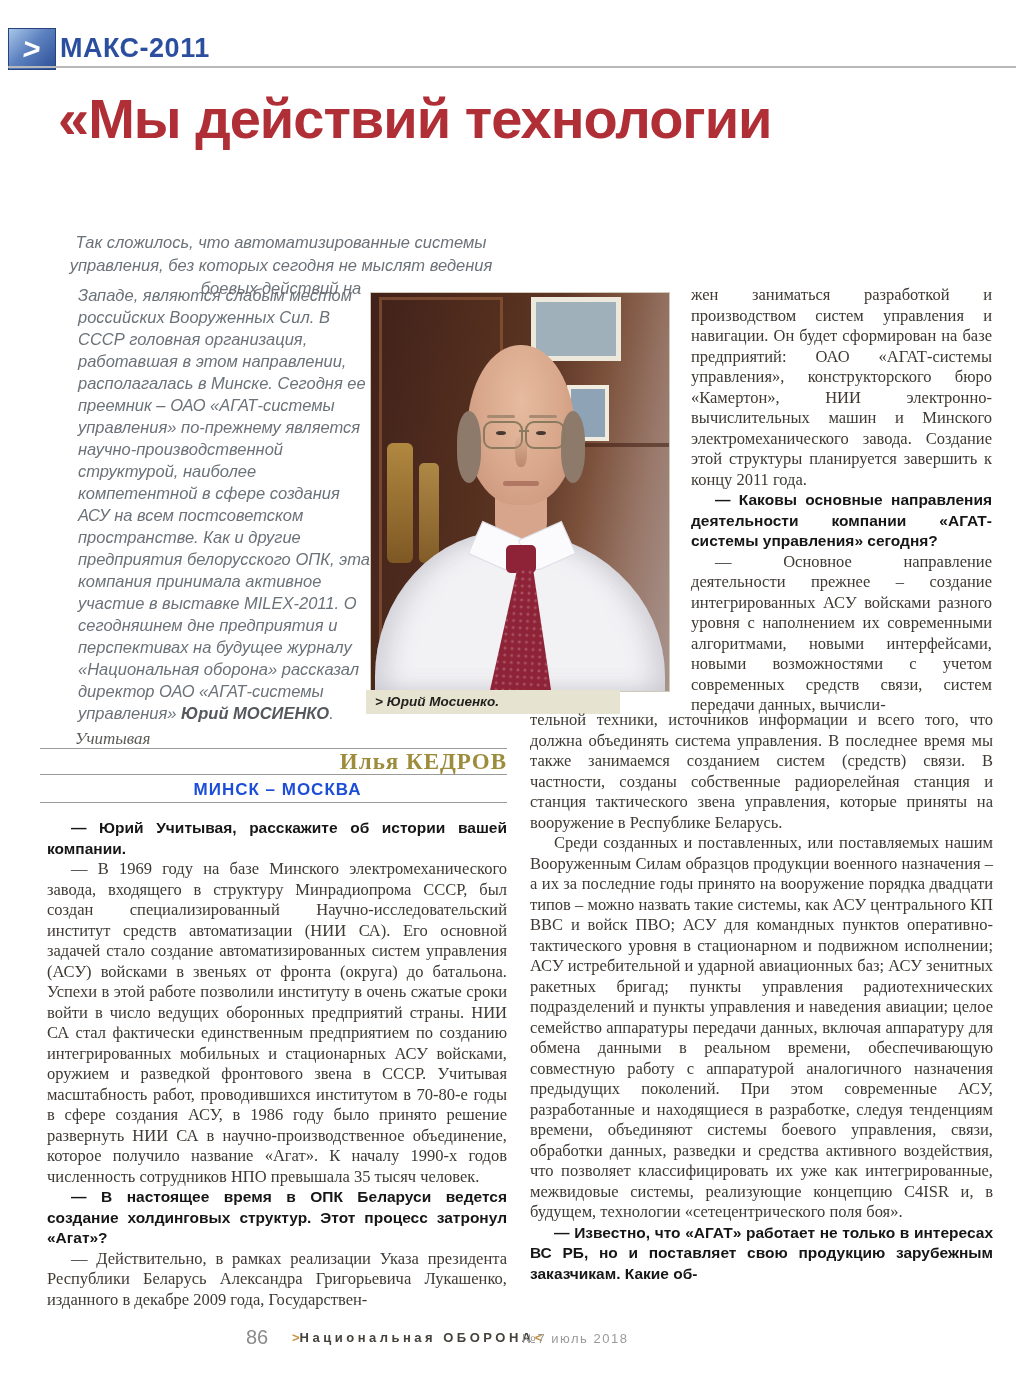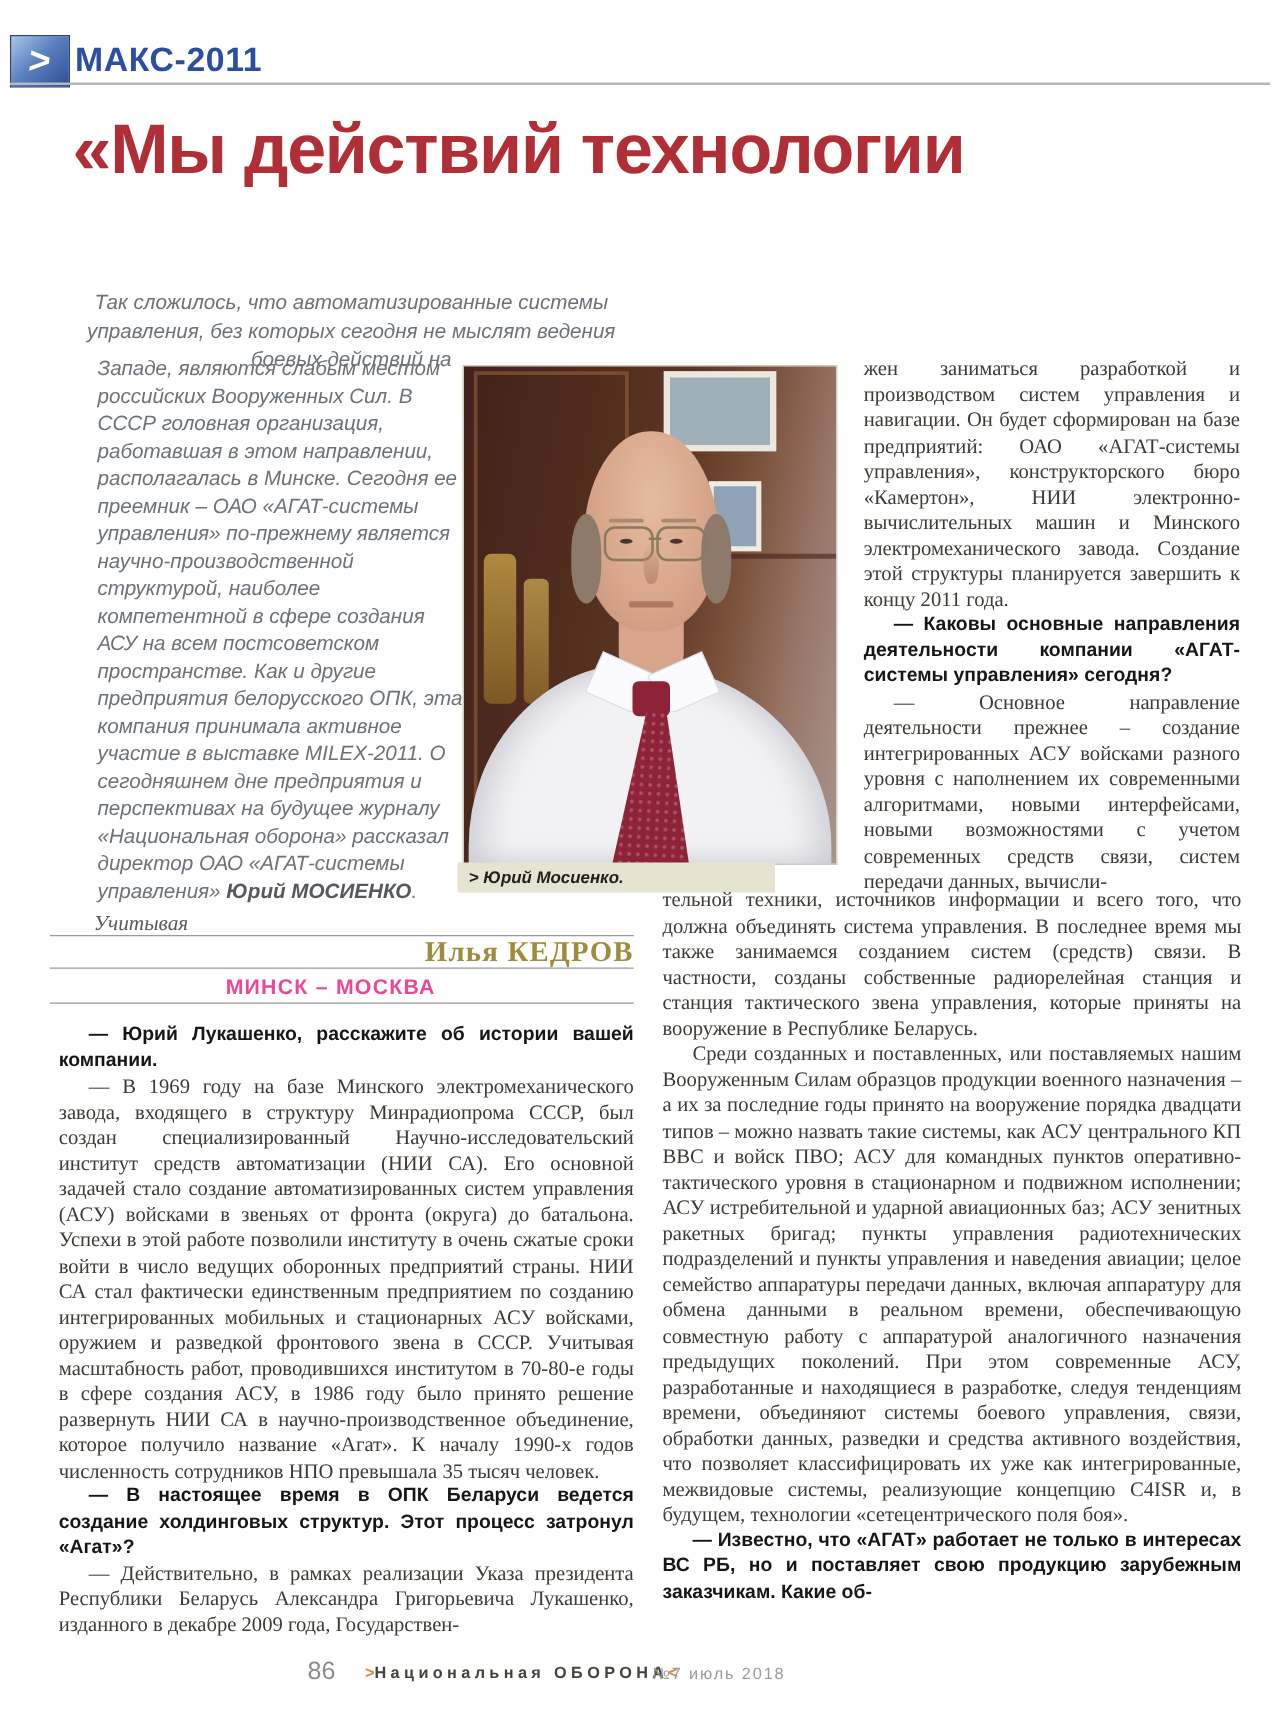--- a/index.html
+++ b/index.html
@@ -78,23 +78,23 @@
   
   .byline-label{position:absolute;left:75px;top:729px;font-family:"Liberation Serif",serif;
          font-style:italic;font-size:17px;color:#5a5a55;}
   .rule{position:absolute;height:1px;background:#9a9a9a;}
   .r1{left:40px;top:748px;width:467px;}
   .r2{left:40px;top:774px;width:467px;}
   .r3{left:40px;top:802px;width:467px;}
   .byline-author{position:absolute;left:40px;top:749px;width:467px;text-align:right;
          font-family:"Liberation Serif",serif;font-size:23px;font-weight:bold;
          letter-spacing:1px;color:#9d8c3c;}
-  .byline-dateline{position:absolute;left:31px;top:780px;width:467px;text-align:center;
+  .byline-dateline{position:absolute;left:44px;top:780px;width:467px;text-align:center;
          font-family:"Liberation Sans",sans-serif;font-weight:bold;font-size:17px;
-         letter-spacing:1px;color:#ec4899;}
+         letter-spacing:1px;color:#1d4ed8;}
   
   .body-txt{font-size:16.5px;line-height:20.5px;text-align:justify;color:#3e3933;}
   .body-txt p{margin:0;text-indent:24px;}
   .body-txt p.noindent{text-indent:0;}
   .q{font-family:"Liberation Sans",sans-serif;font-weight:bold;font-size:15.5px;color:#161616;}
   .left-col{position:absolute;left:47px;top:818px;width:460px;}
   .right-top{position:absolute;left:530px;top:229px;width:463px;}
   .right-narrow{position:absolute;left:691px;top:285px;width:301px;}
   .right-full{position:absolute;left:530px;top:710px;width:463px;}
   
@@ -154,21 +154,21 @@
   <div class="caption">&gt; Юрий Мосиенко.</div>
 
   <div class="byline-label">Учитывая</div>
   <div class="rule r1"></div>
   <div class="byline-author">Илья КЕДРОВ</div>
   <div class="rule r2"></div>
   <div class="byline-dateline">МИНСК – МОСКВА</div>
   <div class="rule r3"></div>
 
   <div class="left-col body-txt">
-    <p class="q">— Юрий Лукашенко, расскажите об истории вашей компании.</p>
+    <p class="q">— Юрий Учитывая, расскажите об истории вашей компании.</p>
     <p>— В 1969 году на базе Минского электромеханического завода, входящего в структуру Минрадиопрома СССР, был создан специализированный Научно-исследовательский институт средств автоматизации (НИИ СА). Его основной задачей стало создание автоматизированных систем управления (АСУ) войсками в звеньях от фронта (округа) до батальона. Успехи в этой работе позволили институту в очень сжатые сроки войти в число ведущих оборонных предприятий страны. НИИ СА стал фактически единственным предприятием по созданию интегрированных мобильных и стационарных АСУ войсками, оружием и разведкой фронтового звена в СССР. Учитывая масштабность работ, проводившихся институтом в 70-80-е годы в сфере создания АСУ, в 1986 году было принято решение развернуть НИИ СА в научно-производственное объединение, которое получило название «Агат». К началу 1990-х годов численность сотрудников НПО превышала 35 тысяч человек.</p>
     <p class="q">— В настоящее время в ОПК Беларуси ведется создание холдинговых структур. Этот процесс затронул «Агат»?</p>
     <p>— Действительно, в рамках реализации Указа президента Республики Беларусь Александра Григорьевича Лукашенко, изданного в декабре 2009 года, Государствен-</p>
   </div>
 
 
   <div class="right-narrow body-txt">
     <p class="noindent">жен заниматься разработкой и производством систем управления и навигации. Он будет сформирован на базе предприятий: ОАО «АГАТ-системы управления», конструкторского бюро «Камертон», НИИ электронно-вычислительных машин и Минского электромеханического завода. Создание этой структуры планируется завершить к концу 2011 года.</p>
     <p class="q">— Каковы основные направления деятельности компании «АГАТ-системы управления» сегодня?</p>
     <p>— Основное направление деятельности прежнее – создание интегрированных АСУ войсками разного уровня с наполнением их современными алгоритмами, новыми интерфейсами, новыми возможностями с учетом современных средств связи, систем передачи данных, вычисли-</p>

